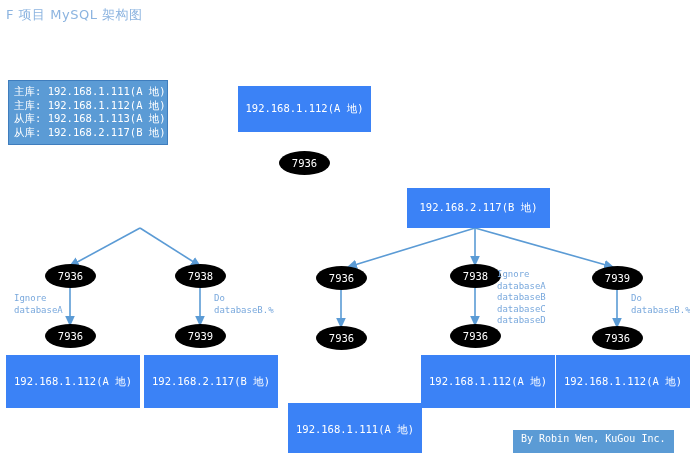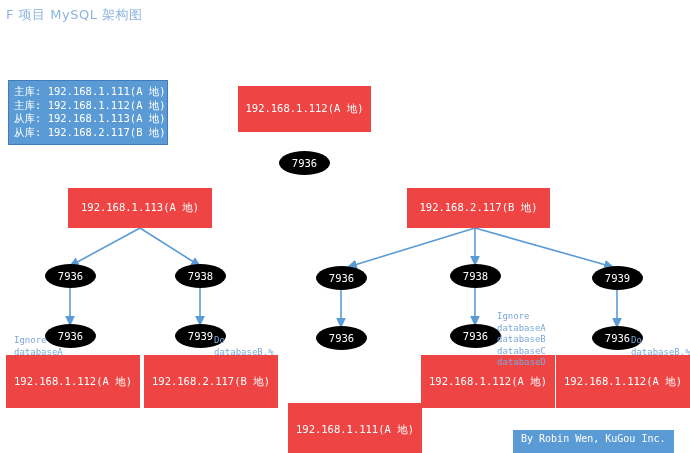--- a/index.html
+++ b/index.html
@@ -47,21 +47,21 @@
   }
   .legend-line {
     font-size: 10.5px;
     color: #ffffff;
     line-height: 13.5px;
     white-space: nowrap;
     font-family: "DejaVu Sans Mono", "Liberation Mono", monospace;
   }
   .node-box {
     position: absolute;
-    background: #ef4444;
+    background: #3b82f6;
     color: #ffffff;
     font-size: 10.5px;
     font-family: "DejaVu Sans Mono", "Liberation Mono", monospace;
     display: flex;
     align-items: center;
     justify-content: center;
     box-sizing: border-box;
     white-space: nowrap;
   }
   .port {
@@ -78,21 +78,20 @@
     z-index: 3;
   }
   .anno {
     position: absolute;
     font-size: 9px;
     line-height: 11.5px;
     color: #7aa9dd;
     font-family: "DejaVu Sans Mono", "Liberation Mono", monospace;
     white-space: pre;
     z-index: 4;
-    margin-top: 42px;
   }
   .footer {
     position: absolute;
     left: 513px;
     top: 430px;
     background: #5b9bd5;
     color: #ffffff;
     font-size: 10px;
     font-family: "DejaVu Sans Mono", "Liberation Mono", monospace;
     padding: 3px 8px 16px 8px;
@@ -130,21 +129,20 @@
     <line x1="70" y1="288" x2="70" y2="325" stroke="#5b9bd5" stroke-width="1.6" marker-end="url(#arrowhead)"></line>
     <line x1="200" y1="288" x2="200" y2="325" stroke="#5b9bd5" stroke-width="1.6" marker-end="url(#arrowhead)"></line>
     <line x1="341" y1="290" x2="341" y2="327" stroke="#5b9bd5" stroke-width="1.6" marker-end="url(#arrowhead)"></line>
     <line x1="475" y1="288" x2="475" y2="325" stroke="#5b9bd5" stroke-width="1.6" marker-end="url(#arrowhead)"></line>
     <line x1="617" y1="290" x2="617" y2="327" stroke="#5b9bd5" stroke-width="1.6" marker-end="url(#arrowhead)"></line>
   </svg>
 
   <div class="node-box" style="left:238px; top:86px; width:133px; height:46px;">192.168.1.112(A 地)</div>
   <div class="port" style="left:279px; top:151px; width:51px; height:24px;">7936</div>
 
-  <div class="node-box" style="left:68px; top:188px; width:144px; height:40px;">192.168.1.113(A 地)</div>
   <div class="node-box" style="left:407px; top:188px; width:143px; height:40px;">192.168.2.117(B 地)</div>
 
   <div class="port" style="left:45px; top:264px; width:51px; height:24px;">7936</div>
   <div class="port" style="left:175px; top:264px; width:51px; height:24px;">7938</div>
   <div class="port" style="left:316px; top:266px; width:51px; height:24px;">7936</div>
   <div class="port" style="left:450px; top:264px; width:51px; height:24px;">7938</div>
   <div class="port" style="left:592px; top:266px; width:51px; height:24px;">7939</div>
 
   <div class="port" style="left:45px; top:324px; width:51px; height:24px;">7936</div>
   <div class="port" style="left:175px; top:324px; width:51px; height:24px;">7939</div>

